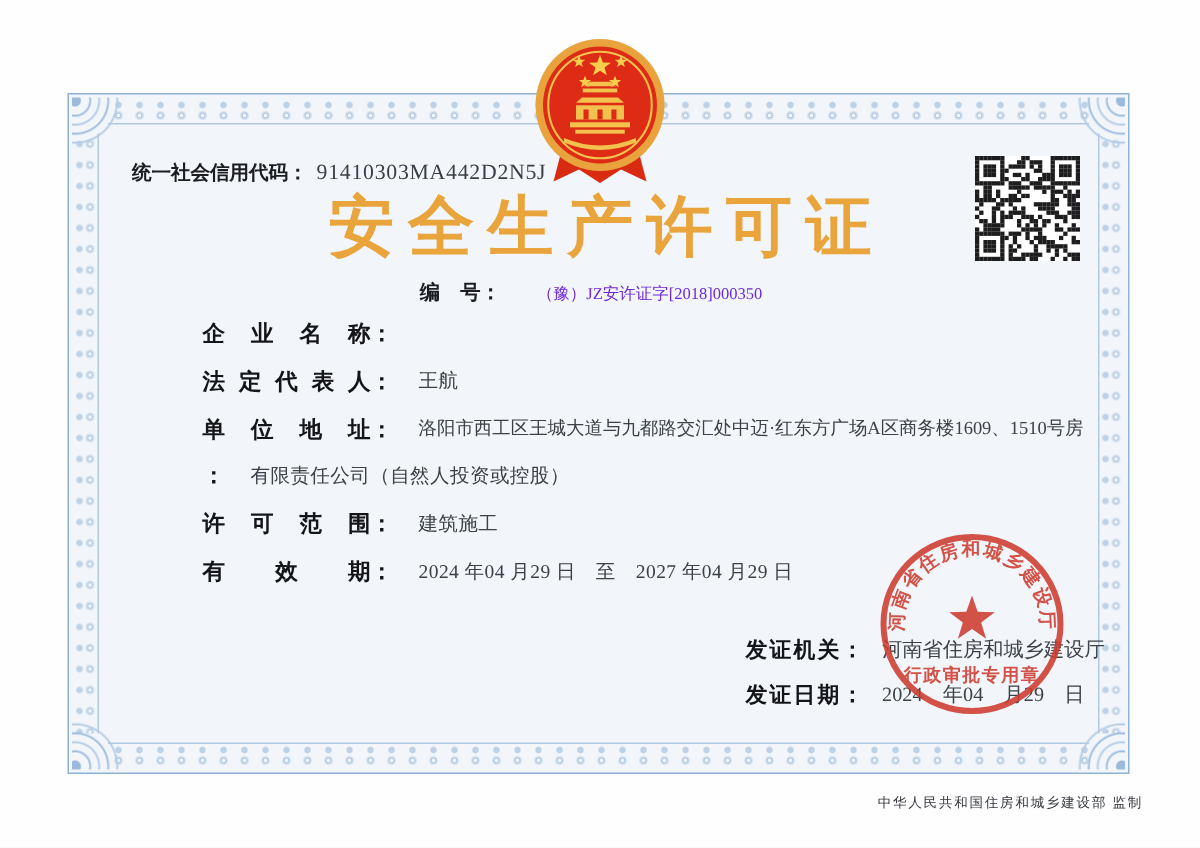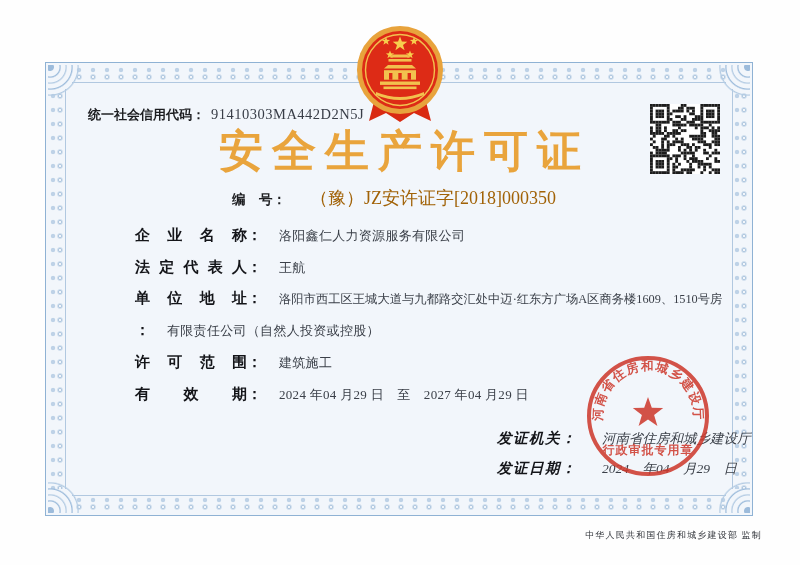--- a/index.html
+++ b/index.html
@@ -54,37 +54,37 @@
   .credit-label{font-weight:bold;font-size:13px;color:#1c1d20;}
   .credit-value{font-family:"Liberation Serif", serif;font-size:14.5px;color:#383d47;letter-spacing:.5px;}
 
   .title{
     position:absolute;left:0;right:0;top:122px;text-align:center;
     font-size:44px;font-weight:bold;color:#E9A43C;letter-spacing:9px;text-indent:9px;
   }
 
   .number-row{position:absolute;left:0;right:12px;top:186px;display:flex;justify-content:center;gap:24px;align-items:baseline;}
   .number-label{font-weight:bold;font-size:13.5px;color:#1c1d20;}
-  .number-value{font-family:"Liberation Serif", serif;font-size:18px;color:#a16207;}
+  .number-value{font-family:"Liberation Serif", serif;font-size:11px;color:#6d28d9;}
 
   .fields{position:absolute;left:135px;top:213px;}
-  .field-row{display:flex;align-items:flex-end;height:31.8px;}
+  .field-row{display:flex;align-items:flex-start;height:31.8px;}
   .field-label{
     display:inline-block;width:112px;font-weight:bold;font-size:15px;color:#141519;
     text-align:justify;text-align-last:justify;
   }
   .field-colon{font-weight:bold;font-size:15px;color:#141519;margin-right:17px;}
   .field-value{
     font-family:"Liberation Serif", serif;font-size:13px;color:#3b4049;
     letter-spacing:.3px;white-space:nowrap;
   }
   .field-value.small{font-size:12.3px;letter-spacing:0;}
 
   .issue-block{position:absolute;left:497px;top:418px;}
-  .issue-row{display:flex;gap:25px;align-items:flex-end;height:30px;font-style:italic;}
+  .issue-row{display:flex;gap:11px;align-items:center;height:30px;}
   .issue-label{font-weight:bold;font-size:14.5px;letter-spacing:1.5px;color:#141519;}
   .issue-value{font-family:"Liberation Serif", serif;font-size:13.5px;color:#3b4049;}
 
   .footer{
     position:absolute;right:38px;top:529px;
     font-family:"Liberation Serif", serif;font-size:9px;color:#33363c;letter-spacing:1.2px;
   }
 </style>
 </head>
 <body>
@@ -466,21 +466,20 @@
 
 <div class="number-row">
   <span class="number-label">编　号：</span>
   <span class="number-value">（豫）JZ安许证字[2018]000350</span>
 </div>
 
 <div class="fields">
   <div class="field-row">
     <span class="field-label">企业名称</span>
       <span class="field-colon">：</span>
-    <span class="field-value">洛阳鑫仁人力资源服务有限公司</span>
   </div>
   <div class="field-row">
     <span class="field-label">法定代表人</span>
       <span class="field-colon">：</span>
     <span class="field-value">王航</span>
   </div>
   <div class="field-row">
     <span class="field-label">单位地址</span>
       <span class="field-colon">：</span>
     <span class="field-value small">洛阳市西工区王城大道与九都路交汇处中迈·红东方广场A区商务楼1609、1510号房</span>

